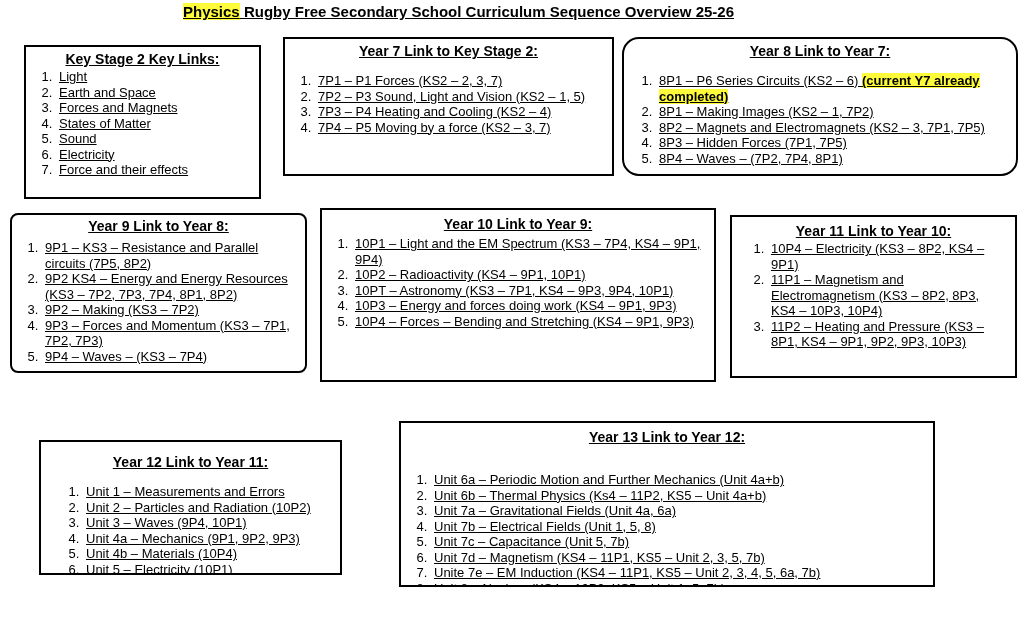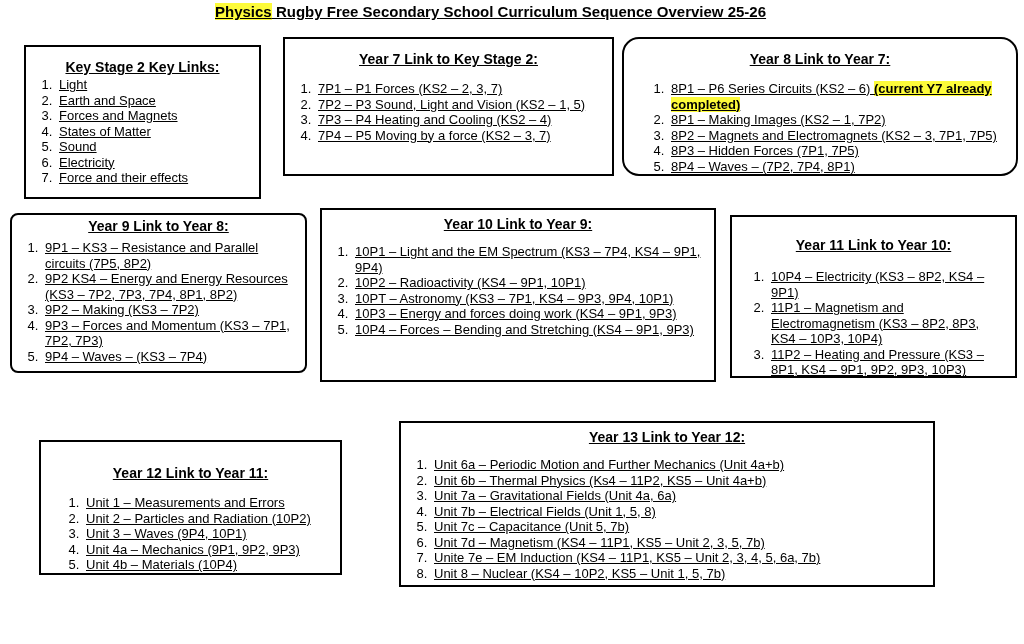--- a/index.html
+++ b/index.html
@@ -15,33 +15,33 @@
   .doc-title {
     position: absolute;
     top: 3px;
     left: 183px;
     font-size: 15px;
     font-weight: bold;
     white-space: nowrap;
     margin: 0;
   }
   .doc-title .u { text-decoration: underline; }
-  .hl { background: #fdfb3a; margin-left: 32px; }
+  .hl { background: #fdfb3a; }
   .hl-bold { background: #fdfb3a; font-weight: bold; }
 
   .box {
     position: absolute;
     border: 2px solid #000000;
     background: #ffffff;
     box-sizing: border-box;
     overflow: hidden;
   }
   .box h2 {
     margin: 0;
-    padding-top: 12px;
+    padding-top: 4px;
     font-size: 14px;
     font-weight: bold;
     text-align: center;
   }
   .box h2 span { text-decoration: underline; }
   .box ol {
     margin: 0;
     padding: 0 8px 0 30px;
     font-size: 13px;
     line-height: 15.5px;
@@ -54,26 +54,26 @@
   #box-year9  { left: 10px;  top: 213px; width: 297px; height: 160px; border-radius: 8px; }
   #box-year10 { left: 320px; top: 208px; width: 396px; height: 174px; }
   #box-year11 { left: 730px; top: 215px; width: 287px; height: 163px; }
   #box-year12 { left: 39px;  top: 440px; width: 303px; height: 135px; }
   #box-year13 { left: 399px; top: 421px; width: 536px; height: 166px; }
 
   #box-ks2 h2    { margin-bottom: 2px; }
   #box-year7 h2  { margin-bottom: 14px; }
   #box-year8 h2  { margin-bottom: 14px; }
   #box-year9 h2  { margin-bottom: 6px; padding-top: 3px; }
-  #box-year10 h2 { margin-bottom: 12px; padding-top: 6px; }
-  #box-year11 h2 { margin-bottom: 16px; padding-top: 20px; }
-  #box-year12 h2 { margin-bottom: 14px; padding-top: 23px; }
-  #box-year13 h2 { margin-bottom: 12px; padding-top: 6px; }
+  #box-year10 h2 { margin-bottom: 4px; padding-top: 6px; }
+  #box-year11 h2 { margin-bottom: 2px; padding-top: 6px; }
+  #box-year12 h2 { margin-bottom: 14px; padding-top: 12px; }
+  #box-year13 h2 { margin-bottom: 27px; padding-top: 6px; }
 
-  #box-year8 ol  { padding-left: 44px; }
+  #box-year8 ol  { padding-left: 32px; }
   #box-year11 ol { padding-left: 36px; }
   #box-year12 ol { padding-left: 42px; padding-right: 6px; }
   #box-year13 ol { }
 </style>
 </head>
 <body>
 
 <div class="page">
 
   <h1 class="doc-title"><span class="u"><span class="hl">Physics</span><span> Rugby Free Secondary School Curriculum Sequence Overview 25-26</span></span></h1>

